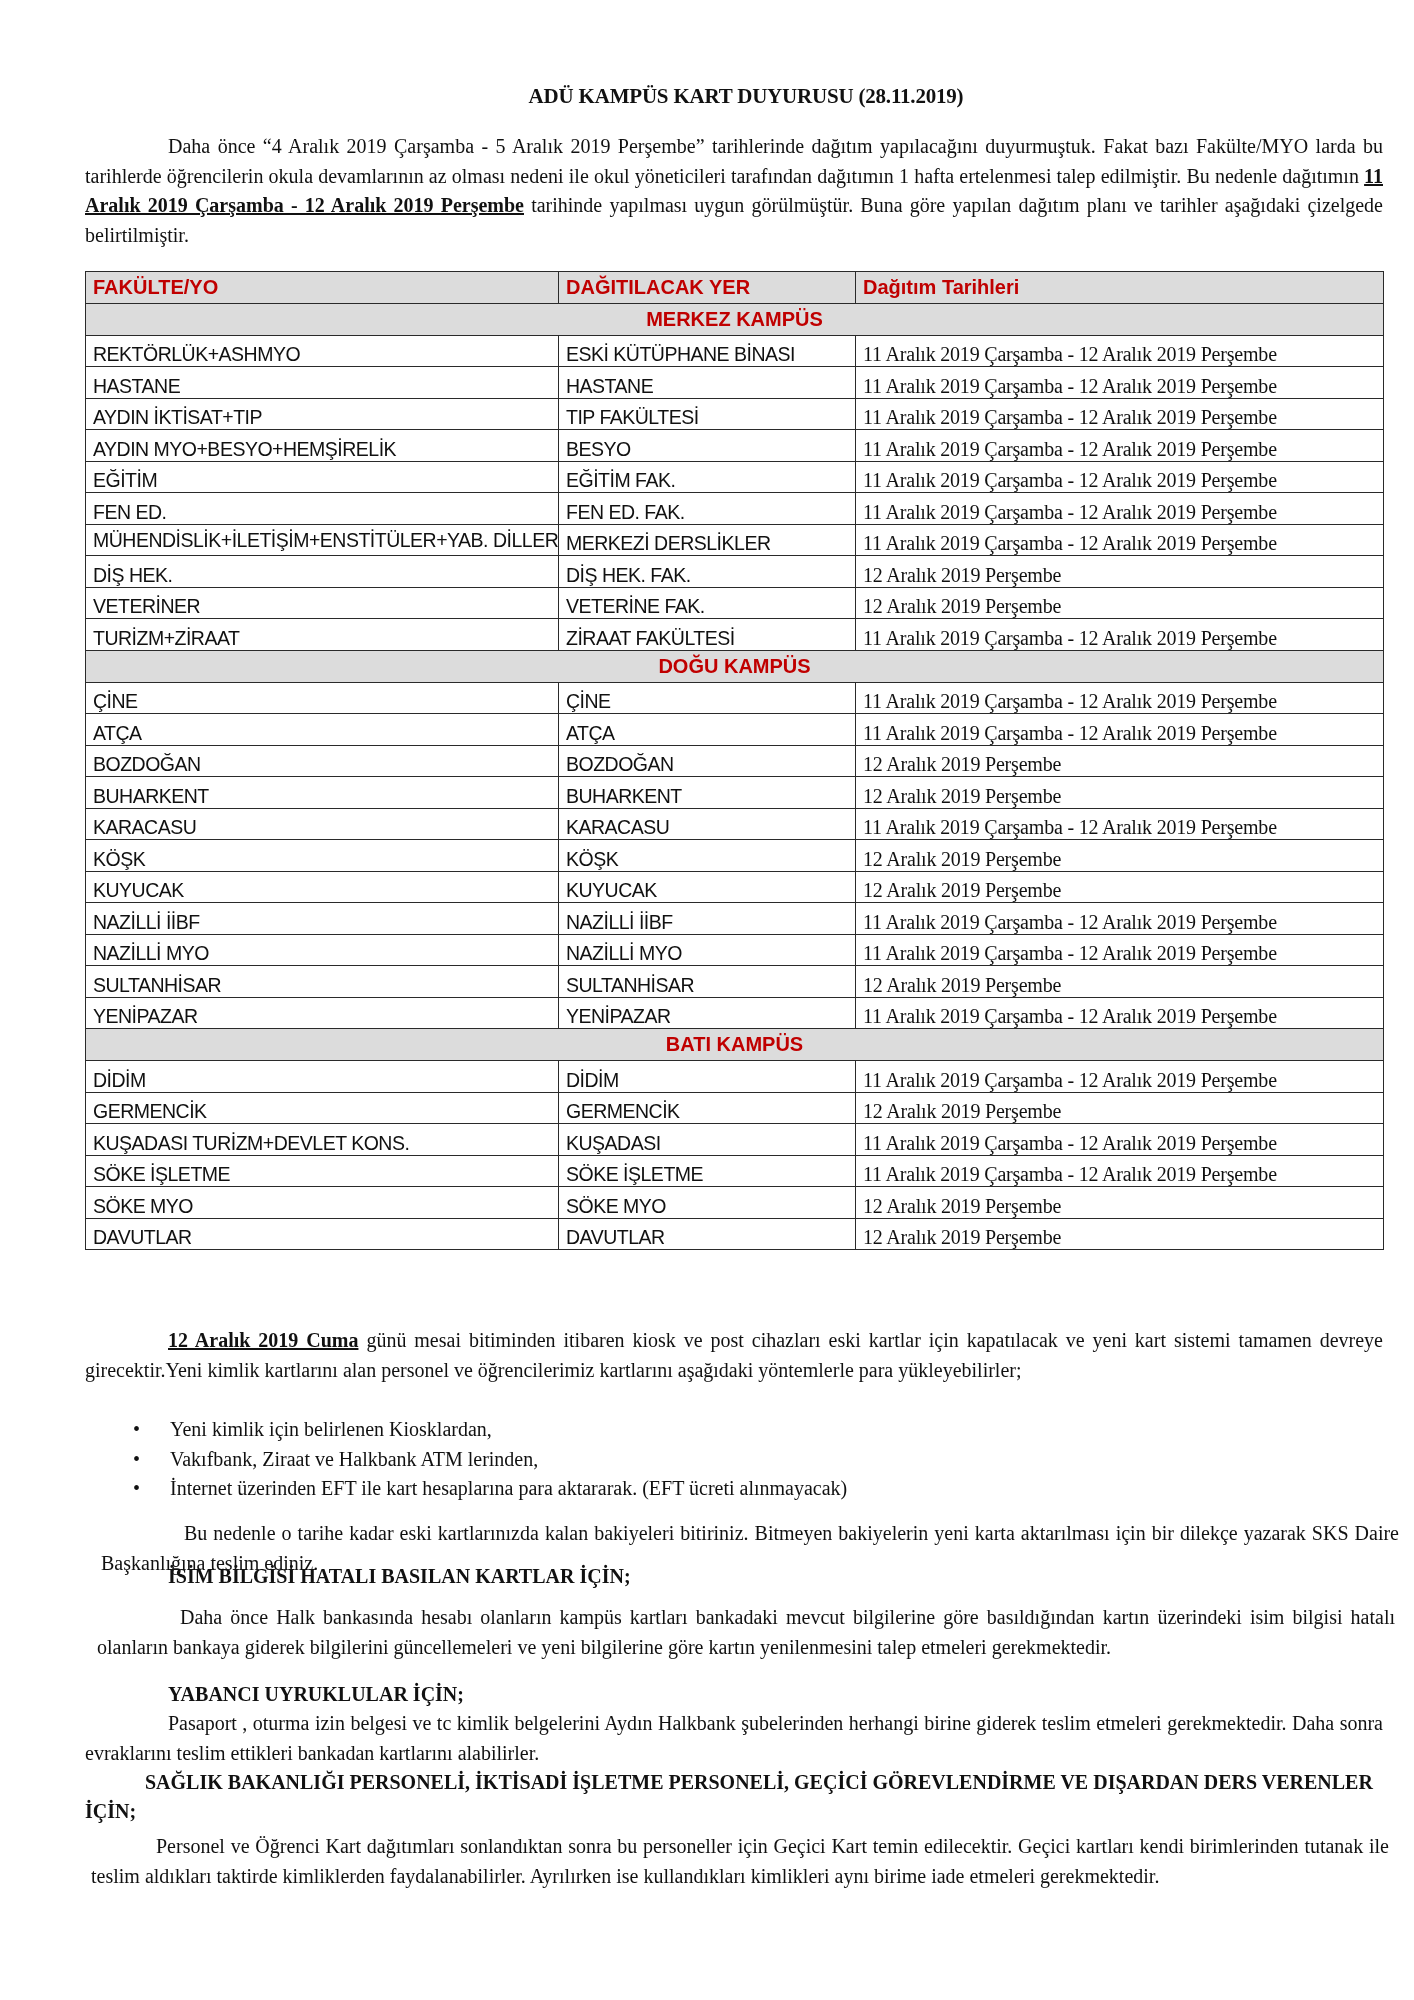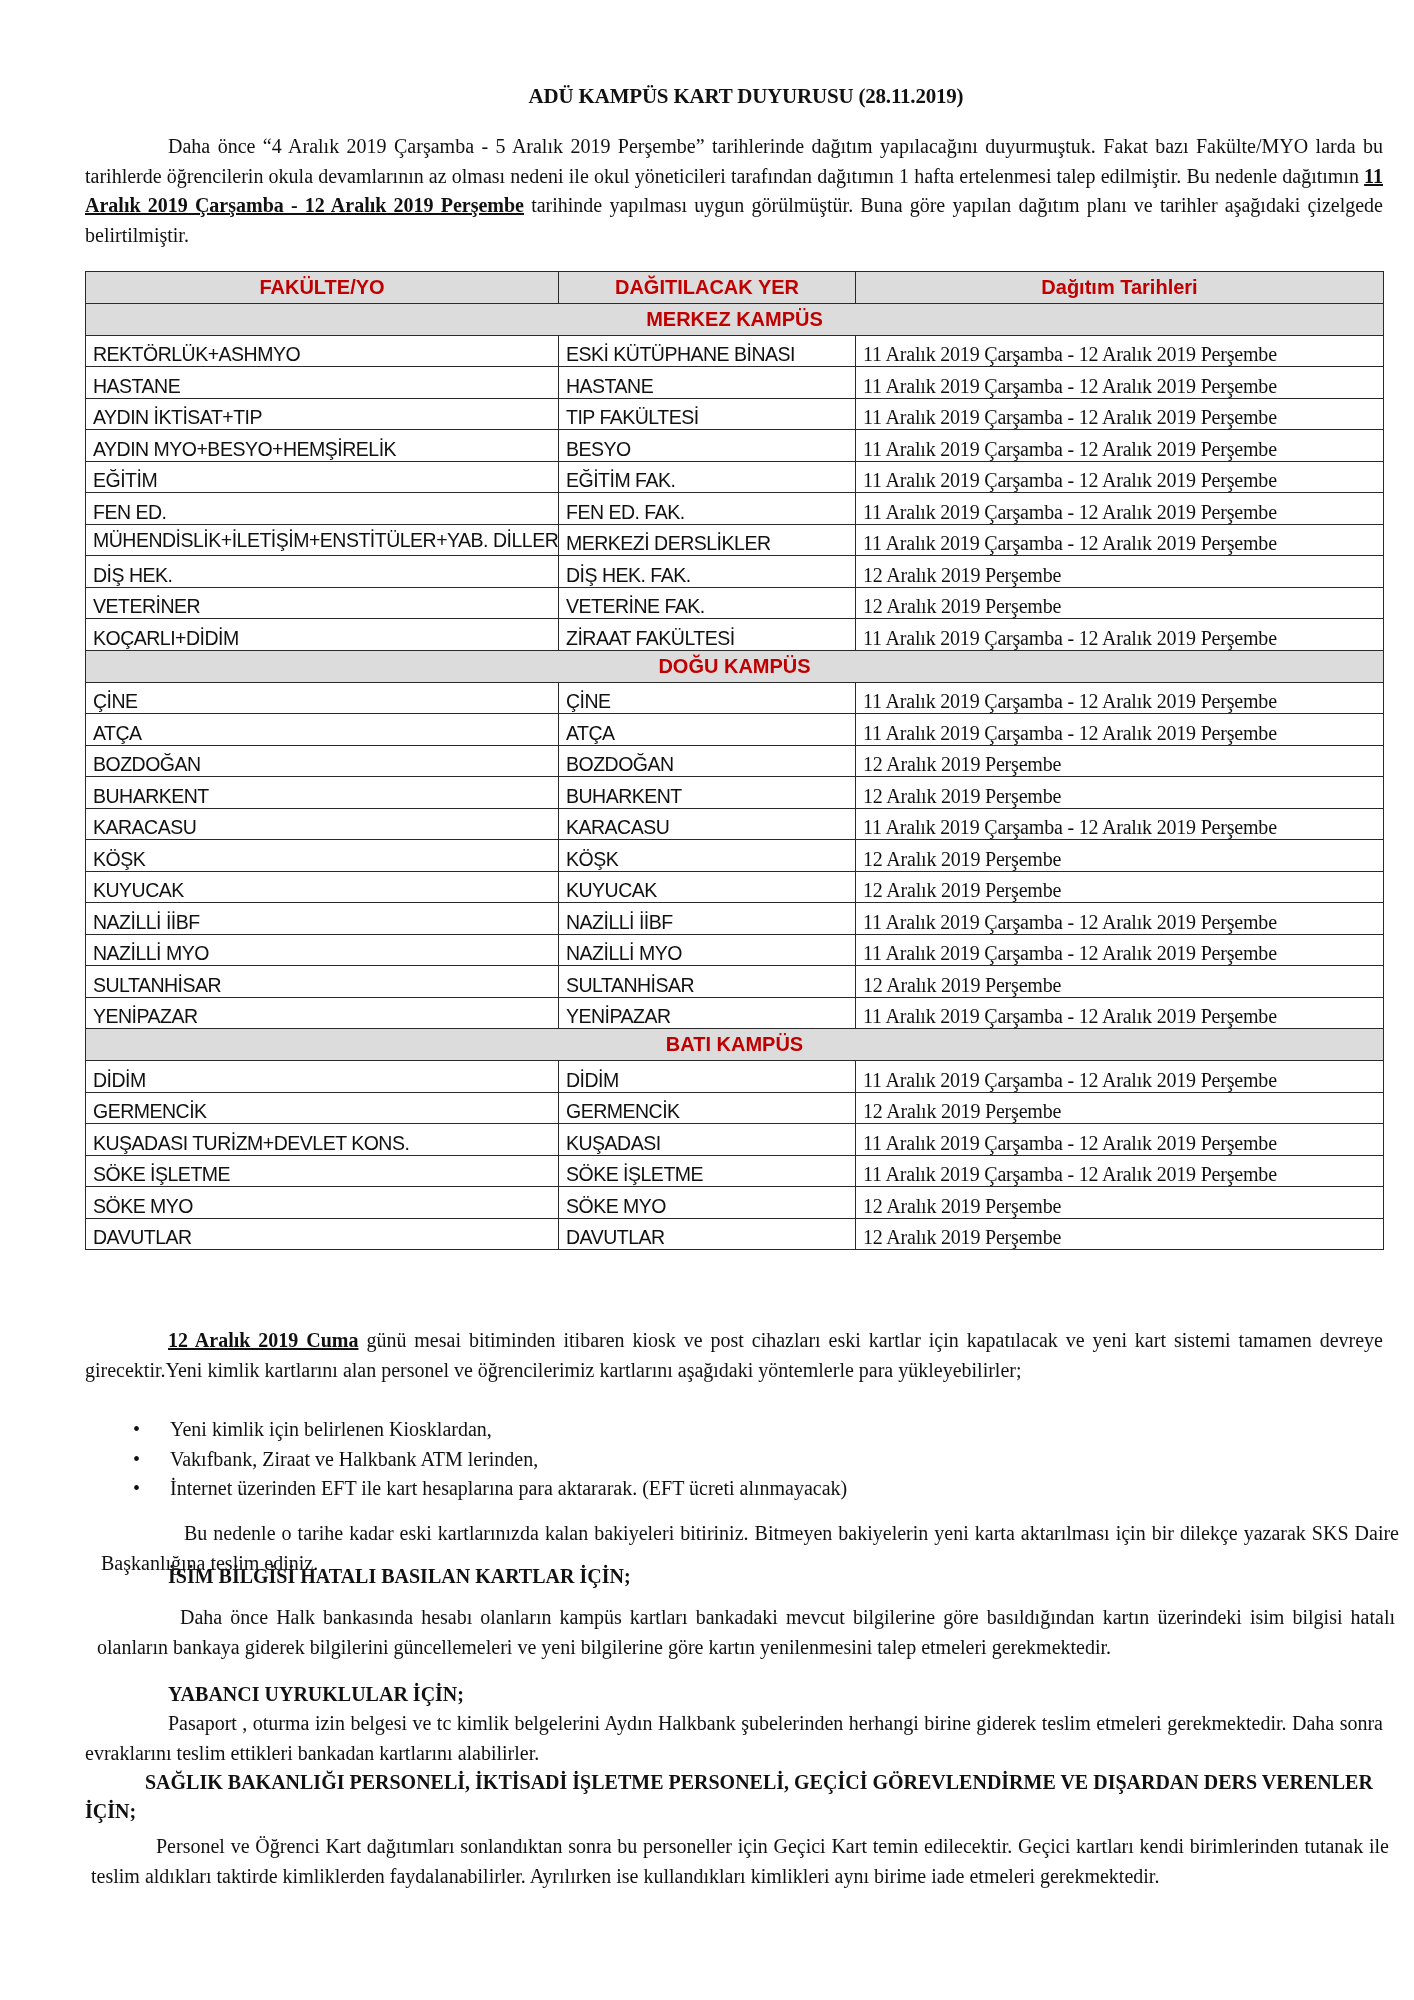--- a/index.html
+++ b/index.html
@@ -9,21 +9,21 @@
            font-weight: bold; font-size: 21px; letter-spacing: -0.2px; margin-left: 39px; }
   .para { position: absolute; left: 85px; width: 1298px; font-size: 20px; line-height: 29.5px;
           text-align: justify; }
   .indent { text-indent: 83px; }
   .u { text-decoration: underline; font-weight: bold; }
   table.dist { position: absolute; left: 85px; top: 271px; width: 1298px; border-collapse: collapse;
                table-layout: fixed; }
   table.dist td, table.dist th { border: 1.5px solid #2a2a2a; padding: 0 7px; height: 30.5px;
                vertical-align: bottom; overflow: hidden; white-space: nowrap; }
   table.dist th { background: #dcdcdc; color: #c00000; font-family: "Liberation Sans", sans-serif;
-               font-weight: bold; font-size: 20px; text-align: center; vertical-align: middle; margin-top: 16px; }
+               font-weight: bold; font-size: 20px; text-align: left; vertical-align: middle; margin-top: 16px; }
   table.dist tr.campus td { background: #dcdcdc; color: #c00000; font-family: "Liberation Sans", sans-serif;
                font-weight: bold; font-size: 20px; text-align: center; vertical-align: middle; height: 31px; }
   td.c1, td.c2 { font-family: "Liberation Sans", sans-serif; font-size: 19.5px; letter-spacing: -0.5px; }
   td.c3 { font-family: "Liberation Serif", serif; font-size: 20px; letter-spacing: -0.2px; }
   td.wrap { white-space: normal; line-height: 30px; }
   .bullets { position: absolute; left: 85px; width: 1298px; margin: 0; padding: 0; list-style: none;
              font-size: 20px; line-height: 29.5px; }
   .bullets li { position: relative; padding-left: 85px; }
   .bullets li .dot { position: absolute; left: 48px; top: 0; }
   .head { position: absolute; left: 85px; width: 1298px; font-size: 20px; font-weight: bold;
@@ -92,21 +92,21 @@
         <td class="c1">DİŞ HEK.</td>
         <td class="c2">DİŞ HEK. FAK.</td>
         <td class="c3">12 Aralık 2019 Perşembe</td>
       </tr>
       <tr>
         <td class="c1">VETERİNER</td>
         <td class="c2">VETERİNE FAK.</td>
         <td class="c3">12 Aralık 2019 Perşembe</td>
       </tr>
       <tr>
-        <td class="c1">KOÇARLI+DİDİM</td>
+        <td class="c1">TURİZM+ZİRAAT</td>
         <td class="c2">ZİRAAT FAKÜLTESİ</td>
         <td class="c3">11 Aralık 2019 Çarşamba - 12 Aralık 2019 Perşembe</td>
       </tr>
       <tr class="campus">
         <td colspan="3">DOĞU KAMPÜS</td>
       </tr>
       <tr>
         <td class="c1">ÇİNE</td>
         <td class="c2">ÇİNE</td>
         <td class="c3">11 Aralık 2019 Çarşamba - 12 Aralık 2019 Perşembe</td>

